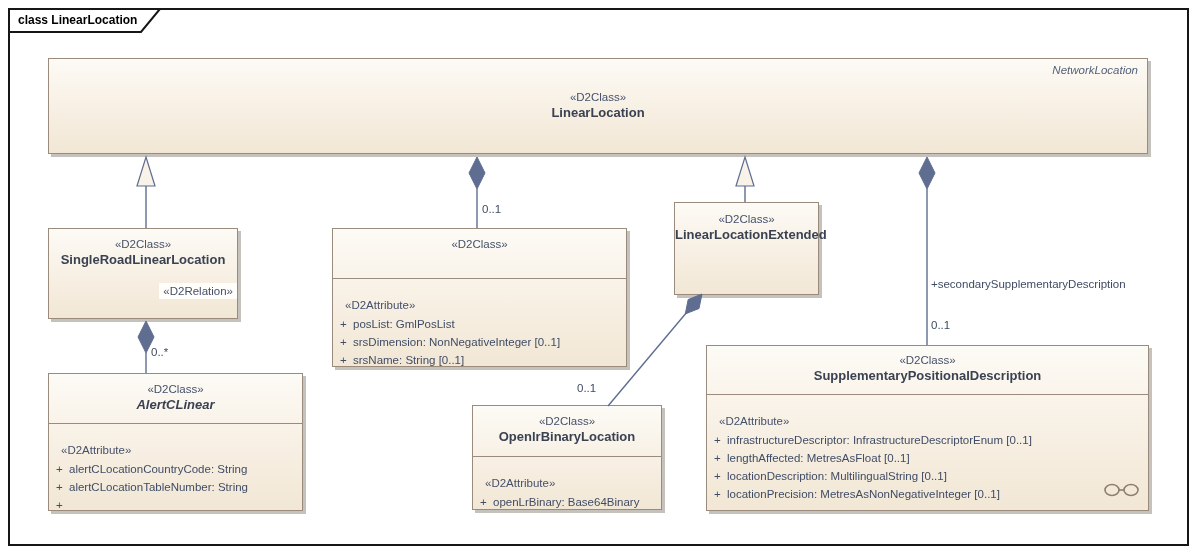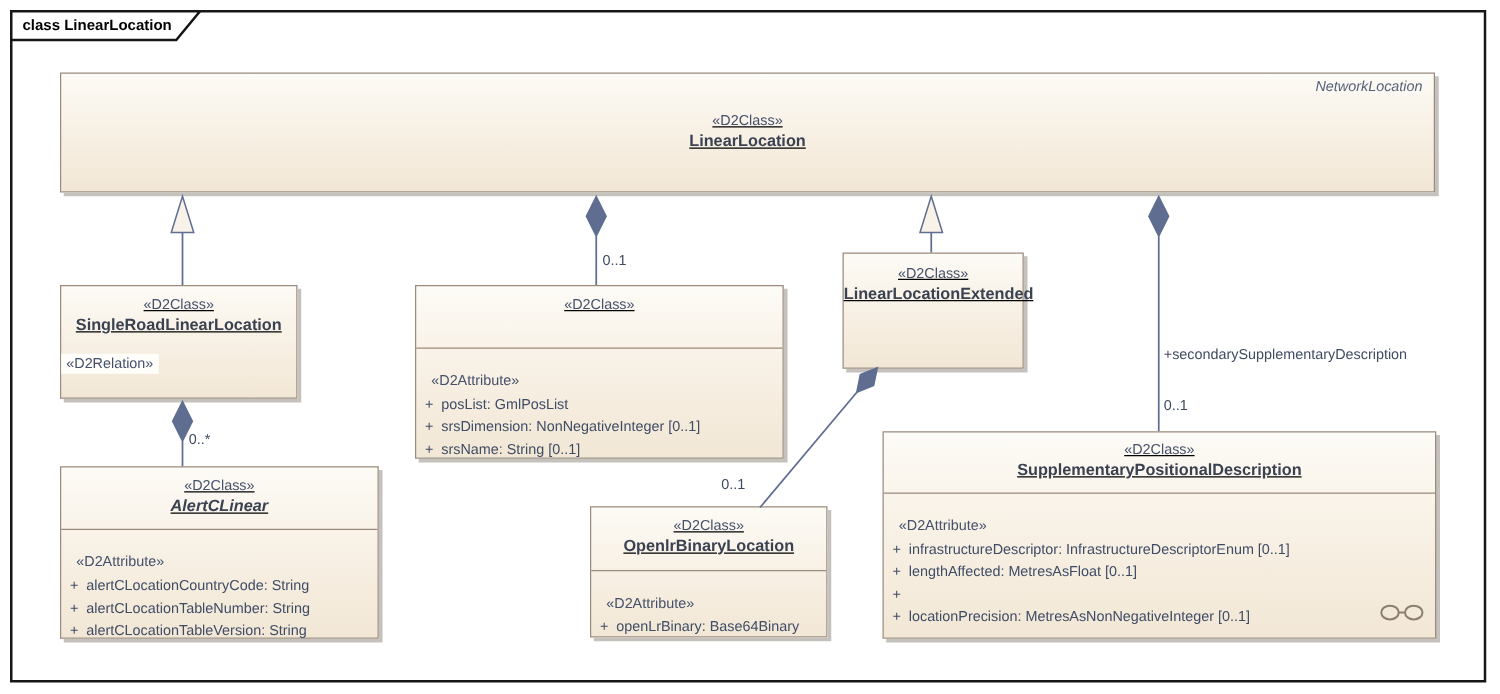--- a/index.html
+++ b/index.html
@@ -6,31 +6,31 @@
   body { background:#ffffff; font-family:"Liberation Sans", sans-serif; }
   .canvas { position:relative; width:1200px; height:547px; background:#ffffff; overflow:hidden; }
 
   .frame { position:absolute; left:8px; top:8px; width:1181px; height:538px;
            border:2px solid #161616; background:transparent; }
   .tab-svg { position:absolute; left:8px; top:8px; }
   .frame-tab-label { position:absolute; left:18px; top:13px; font-size:12px; font-weight:bold; color:#000; white-space:nowrap; }
 
   .uml-class { position:absolute; background:linear-gradient(180deg,#fdfbf6 0%, #f8f1e6 45%, #f2e7d5 100%);
                border:1px solid #9b8b7c; box-shadow:3px 3px 0 rgba(150,144,137,0.55); z-index:2; }
-  .head { text-align:center;text-decoration:underline; }
+  .head { text-align:center; }
   .stereo { font-size:11.5px; color:#44506b; line-height:15px; }
   .cname  { font-size:13px; font-weight:bold; color:#3a4252; line-height:16px; }
   .cname.abstract { font-style:italic; }
   .attrs { border-top:1px solid #9b8b7c; padding-top:18px; }
   .attr-header { font-size:11.5px; color:#44506b; padding-left:12px; line-height:16px; margin-bottom:2px; }
   .attr-row { display:flex; font-size:11.5px; color:#3f4c66; line-height:18px; white-space:nowrap; }
   .attr-row .vis { width:20px; padding-left:7px; flex:none; }
 
   .parent-label { position:absolute; top:5px; right:9px; font-size:11.5px; font-style:italic; color:#55617b; }
-  .relation-wrap { text-align:left; margin-top:13px; }
+  .relation-wrap { text-align:right; margin-top:13px; }
   .relation { display:inline-block; background:#fffefb; padding:0 4px; font-size:11.5px; color:#44506b; line-height:16px; }
 
   .connectors { position:absolute; left:0; top:0; z-index:5; pointer-events:none; }
   .connectors line { stroke:#5e6d90; stroke-width:1.4; }
   .connectors .solid  { fill:#5e6d90; stroke:#5e6d90; stroke-width:1; }
   .connectors .hollow { fill:#f9f2e8; stroke:#5e6d90; stroke-width:1.2; }
 
   .conn-label { position:absolute; font-size:11.5px; color:#3f4b63; white-space:nowrap; z-index:6; }
 
   .link-icon { position:absolute; right:8px; bottom:12px; }
@@ -108,21 +108,20 @@
       <div class="attr-row">
           <span class="vis">+</span>
           <span>alertCLocationCountryCode: String</span>
         </div>
       <div class="attr-row">
           <span class="vis">+</span>
           <span>alertCLocationTableNumber: String</span>
         </div>
       <div class="attr-row">
           <span class="vis">+</span>
-          <span>alertCLocationTableVersion: String</span>
         </div>
     </div>
   </div>
 
   <div class="uml-class" style="left:332px; top:228px; width:295px; height:139px;">
     <div class="head" style="padding-top:8px; height:49px;">
       <div class="stereo">«D2Class»</div>
     </div>
     <div class="attrs">
       <div class="attr-header">«D2Attribute»</div>
@@ -172,20 +171,21 @@
       <div class="attr-row">
           <span class="vis">+</span>
           <span>infrastructureDescriptor: InfrastructureDescriptorEnum [0..1]</span>
         </div>
       <div class="attr-row">
           <span class="vis">+</span>
           <span>lengthAffected: MetresAsFloat [0..1]</span>
         </div>
       <div class="attr-row">
           <span class="vis">+</span>
+          <span>locationDescription: MultilingualString [0..1]</span>
         </div>
       <div class="attr-row">
           <span class="vis">+</span>
           <span>locationPrecision: MetresAsNonNegativeInteger [0..1]</span>
         </div>
     </div>
     <svg class="link-icon" width="36" height="16">
       <ellipse cx="8" cy="8" rx="7" ry="5.5" fill="none" stroke="#8d7f70" stroke-width="1.6"></ellipse>
       <ellipse cx="27" cy="8" rx="7" ry="5.5" fill="none" stroke="#8d7f70" stroke-width="1.6"></ellipse>
       <line x1="15" y1="8" x2="20" y2="8" stroke="#8d7f70" stroke-width="1.6"></line>

